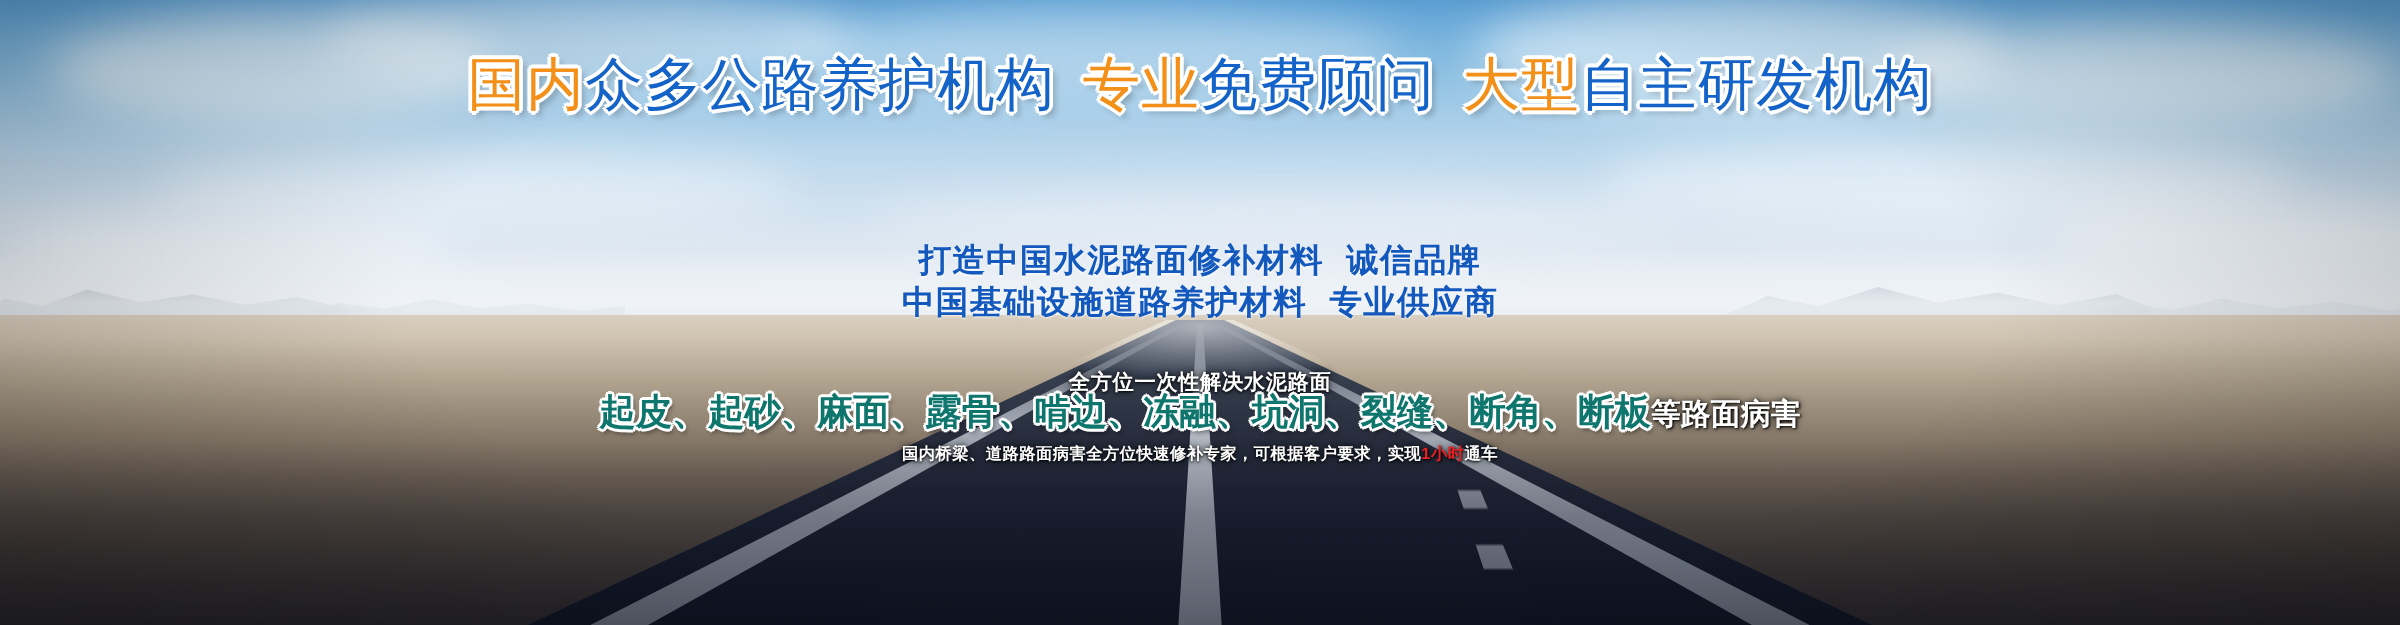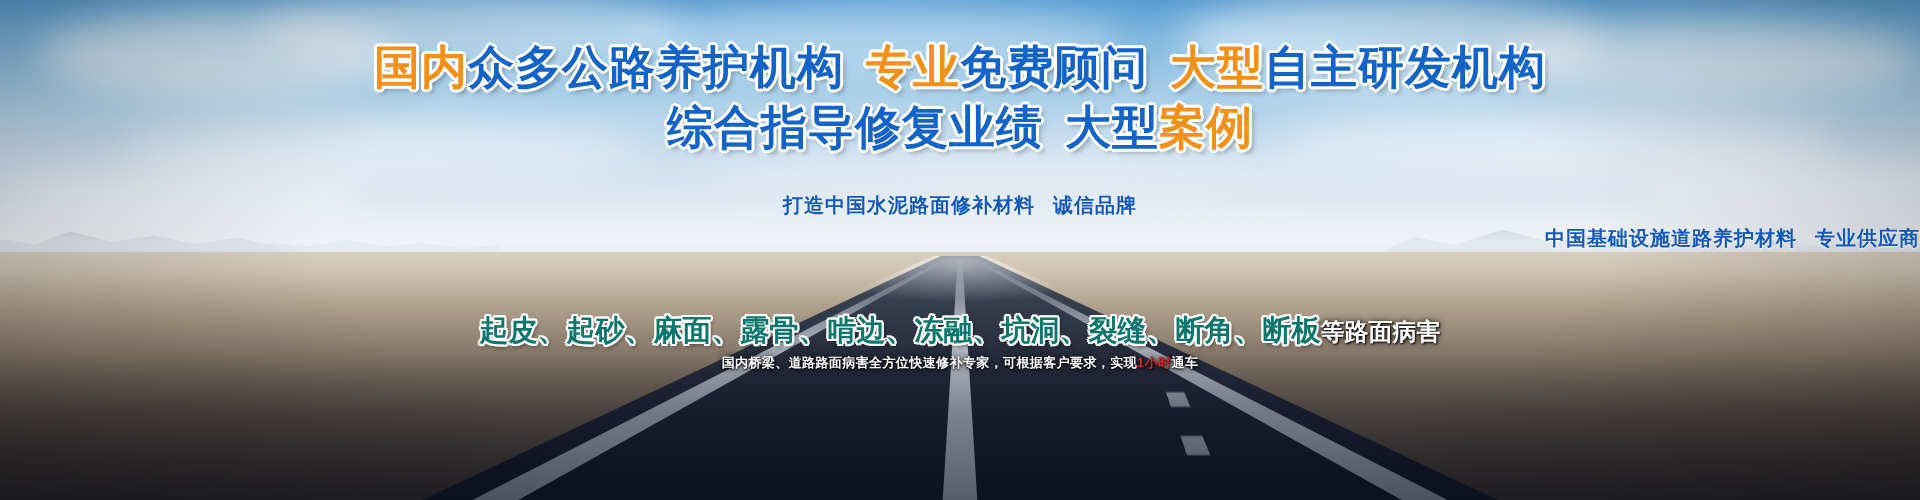--- a/index.html
+++ b/index.html
@@ -120,21 +120,21 @@
   .edge-vig{
     position:absolute;inset:0;
     background:radial-gradient(ellipse 1150px 430px at 50% 48%,rgba(0,0,0,0) 55%,rgba(0,0,0,.22) 100%);
     pointer-events:none;
   }
 
   
   .content{position:absolute;inset:0;text-align:center;}
 
   .headline{
-    font-weight:bold;
+    font-weight:normal;
     letter-spacing:1px;
     white-space:nowrap;
     line-height:1;
   }
   .hl1{position:absolute;left:0;right:0;top:44px;font-size:46px;}
   .hl2{position:absolute;left:0;right:0;top:104px;font-size:46px;}
 
   .o{ 
     color:#f39019;
     text-shadow:
@@ -147,26 +147,26 @@
     text-shadow:
       -2px -2px 0 #fff, 2px -2px 0 #fff, -2px 2px 0 #fff, 2px 2px 0 #fff,
       -3px 0 0 #fff, 3px 0 0 #fff, 0 -3px 0 #fff, 0 3px 0 #fff,
       4px 4px 5px rgba(0,0,0,.30);
   }
   .gap{display:inline-block;width:22px;}
 
   
   .sub{
     position:absolute;left:0;right:0;
-    color:#1358bd;font-weight:bold;font-size:20px;letter-spacing:1px;
+    color:#1358bd;font-weight:bold;font-size:26px;letter-spacing:1px;
     white-space:nowrap;line-height:1;
     text-shadow:0 1px 2px rgba(255,255,255,.75);
   }
   .sub1{top:195px;}
-  .sub2{top:228px;text-align:right;}
+  .sub2{top:228px;}
   .sub-gap{display:inline-block;width:18px;}
 
   
   .road-line{
     position:absolute;left:0;right:0;white-space:nowrap;line-height:1;font-weight:bold;
   }
   .rl1{
     top:297px;font-size:17px;color:#ffffff;letter-spacing:.5px;
     text-shadow:0 0 6px rgba(0,0,0,.9),0 1px 2px rgba(0,0,0,.95);
   }
@@ -230,31 +230,29 @@
     <div class="bottom-shade"></div>
     <div class="edge-vig"></div>
   </div>
 
   <div class="content">
 
     <div class="headline hl1">
       <span class="o">国内</span><span class="b">众多公路养护机构</span><span class="gap"></span><span class="o">专业</span><span class="b">免费顾问</span><span class="gap"></span><span class="o">大型</span><span class="b">自主研发机构</span>
     </div>
 
-    <div class="headline hl2">
-      <span class="b">综合指导修复业绩</span><span class="gap"></span><span class="b">大型</span><span class="o">案例</span>
-    </div>
 
     <div class="sub sub1">
       <span>打造中国水泥路面修补材料</span><span class="sub-gap"></span><span>诚信品牌</span>
     </div>
     <div class="sub sub2">
       <span>中国基础设施道路养护材料</span><span class="sub-gap"></span><span>专业供应商</span>
     </div>
 
+    <div class="road-line rl1">全方位一次性解决水泥路面</div>
 
     <div class="road-line rl2">
       <span class="defect">起皮、起砂、麻面、露骨、啃边、冻融、坑洞、裂缝、断角、断板</span><span class="tail">等路面病害</span>
     </div>
 
     <div class="road-line rl3">
       <span>国内桥梁、道路路面病害全方位快速修补专家，可根据客户要求，实现</span><span class="hl-red">1小时</span><span>通车</span>
     </div>
 
   </div>

